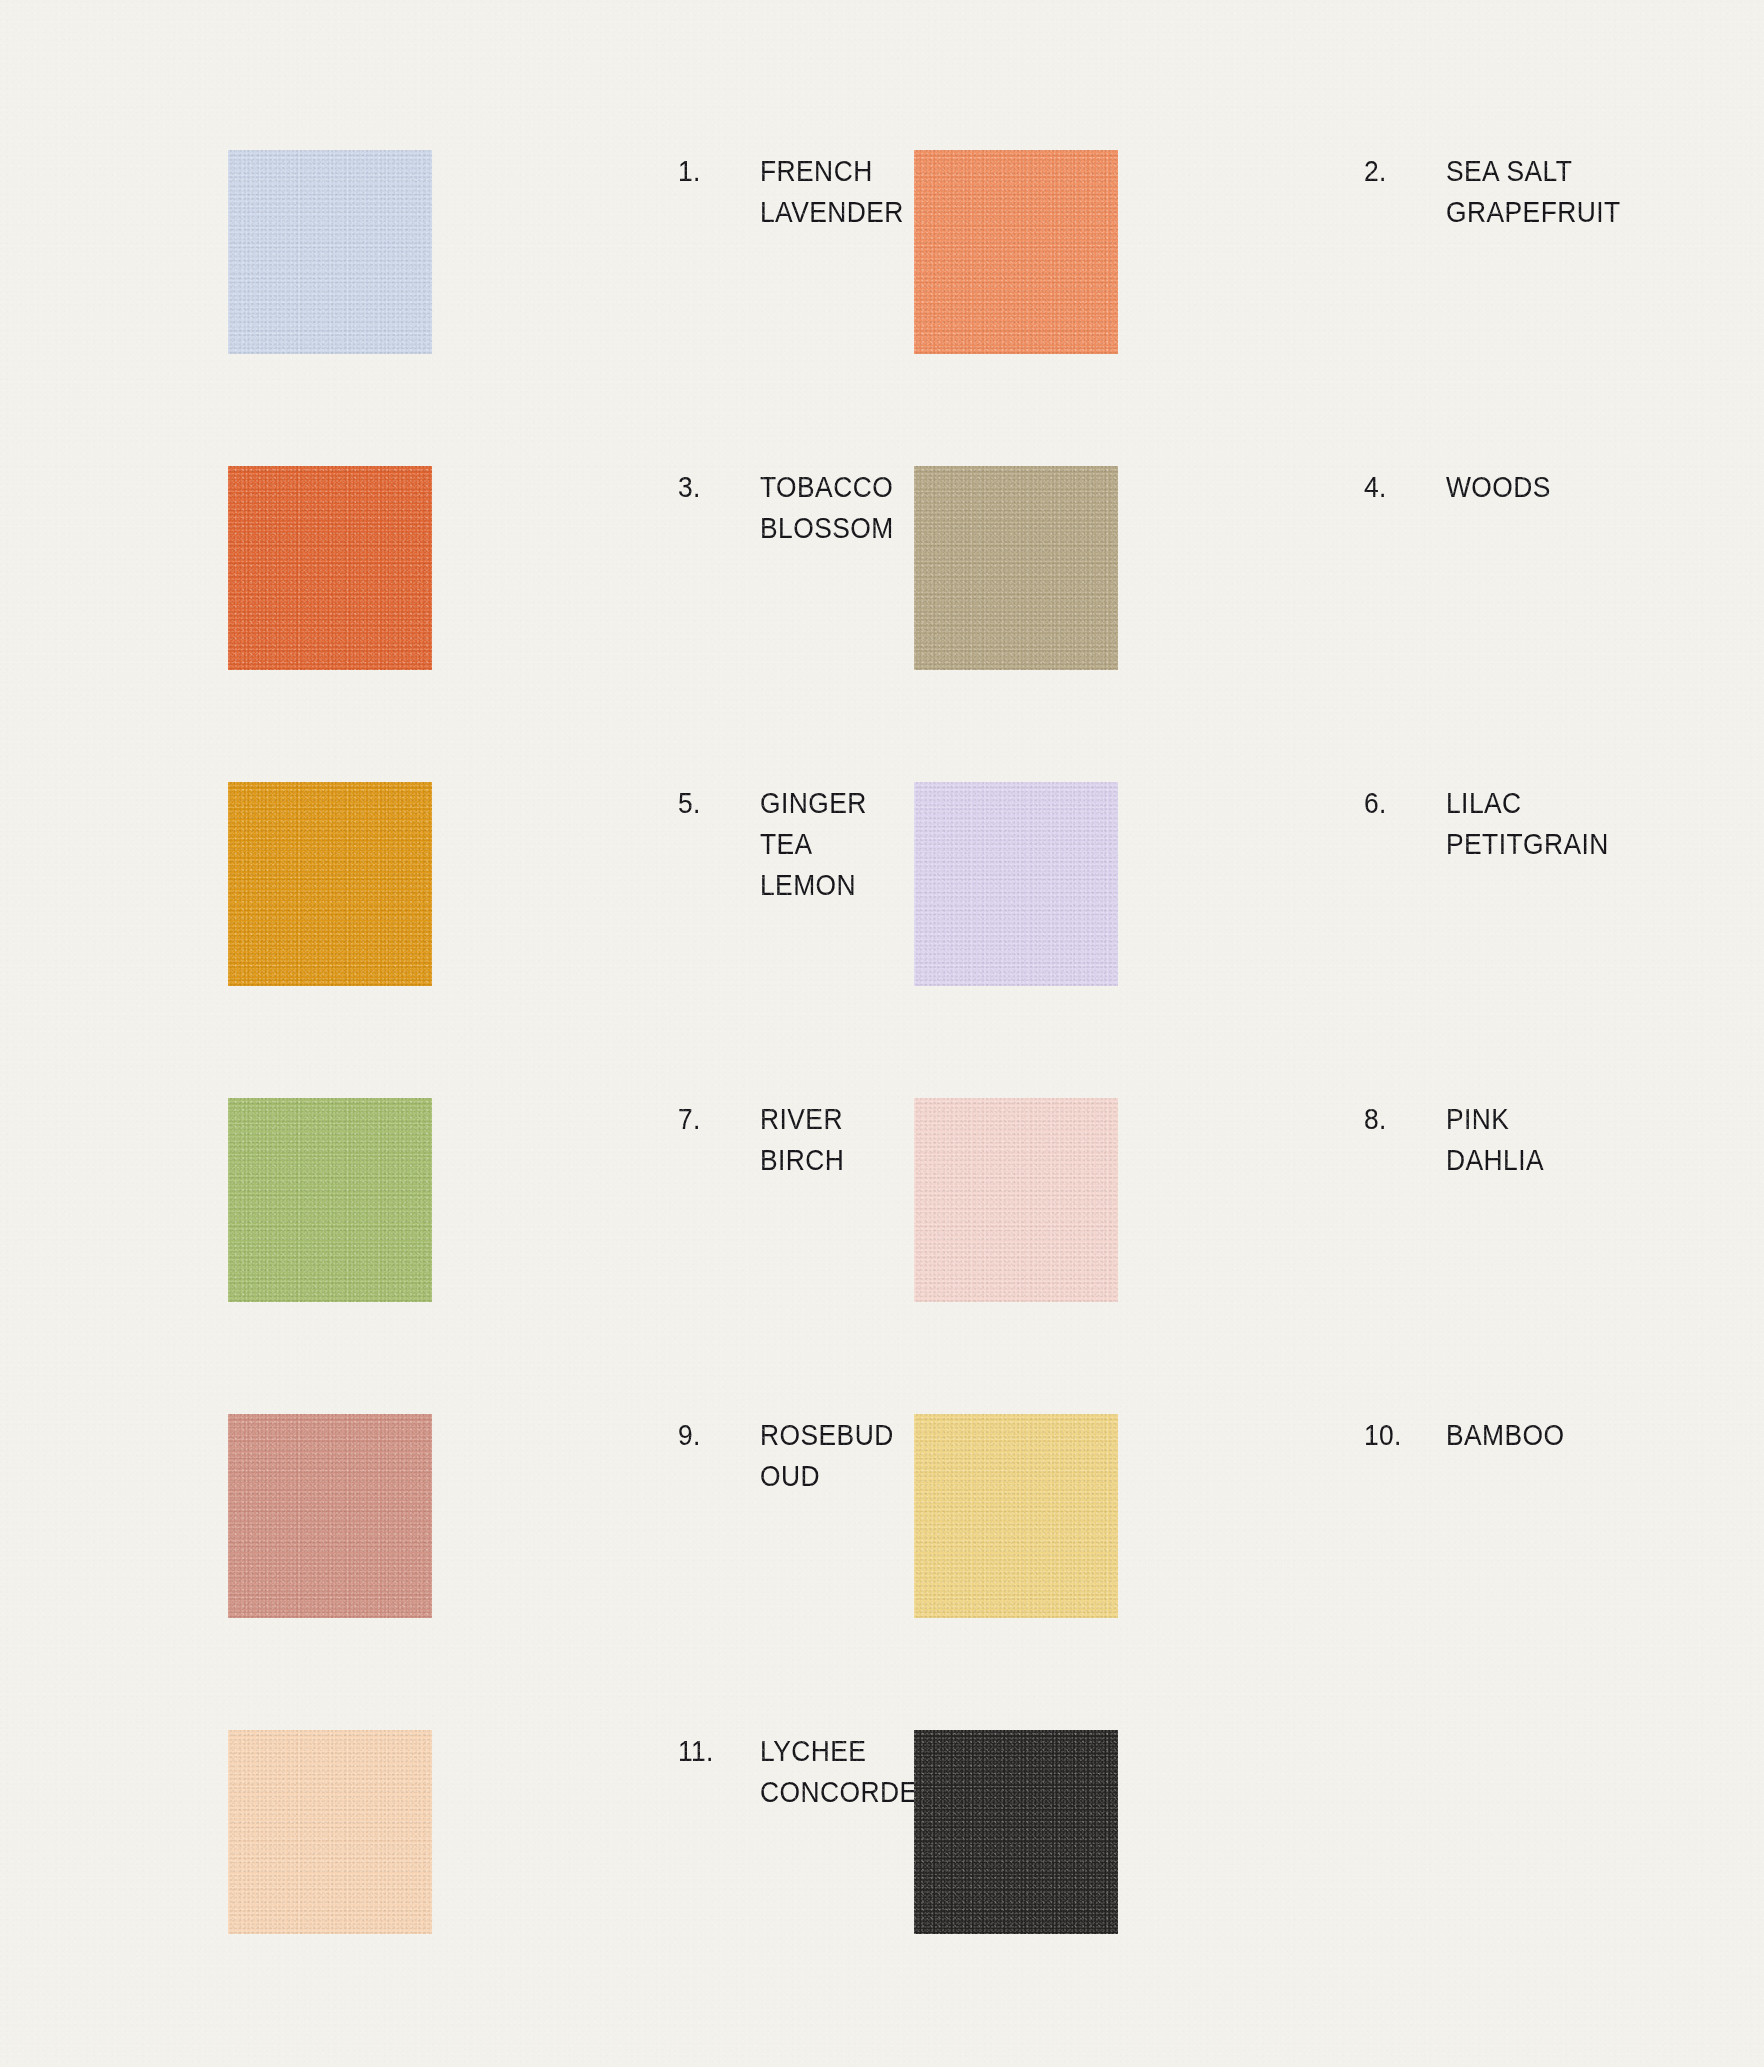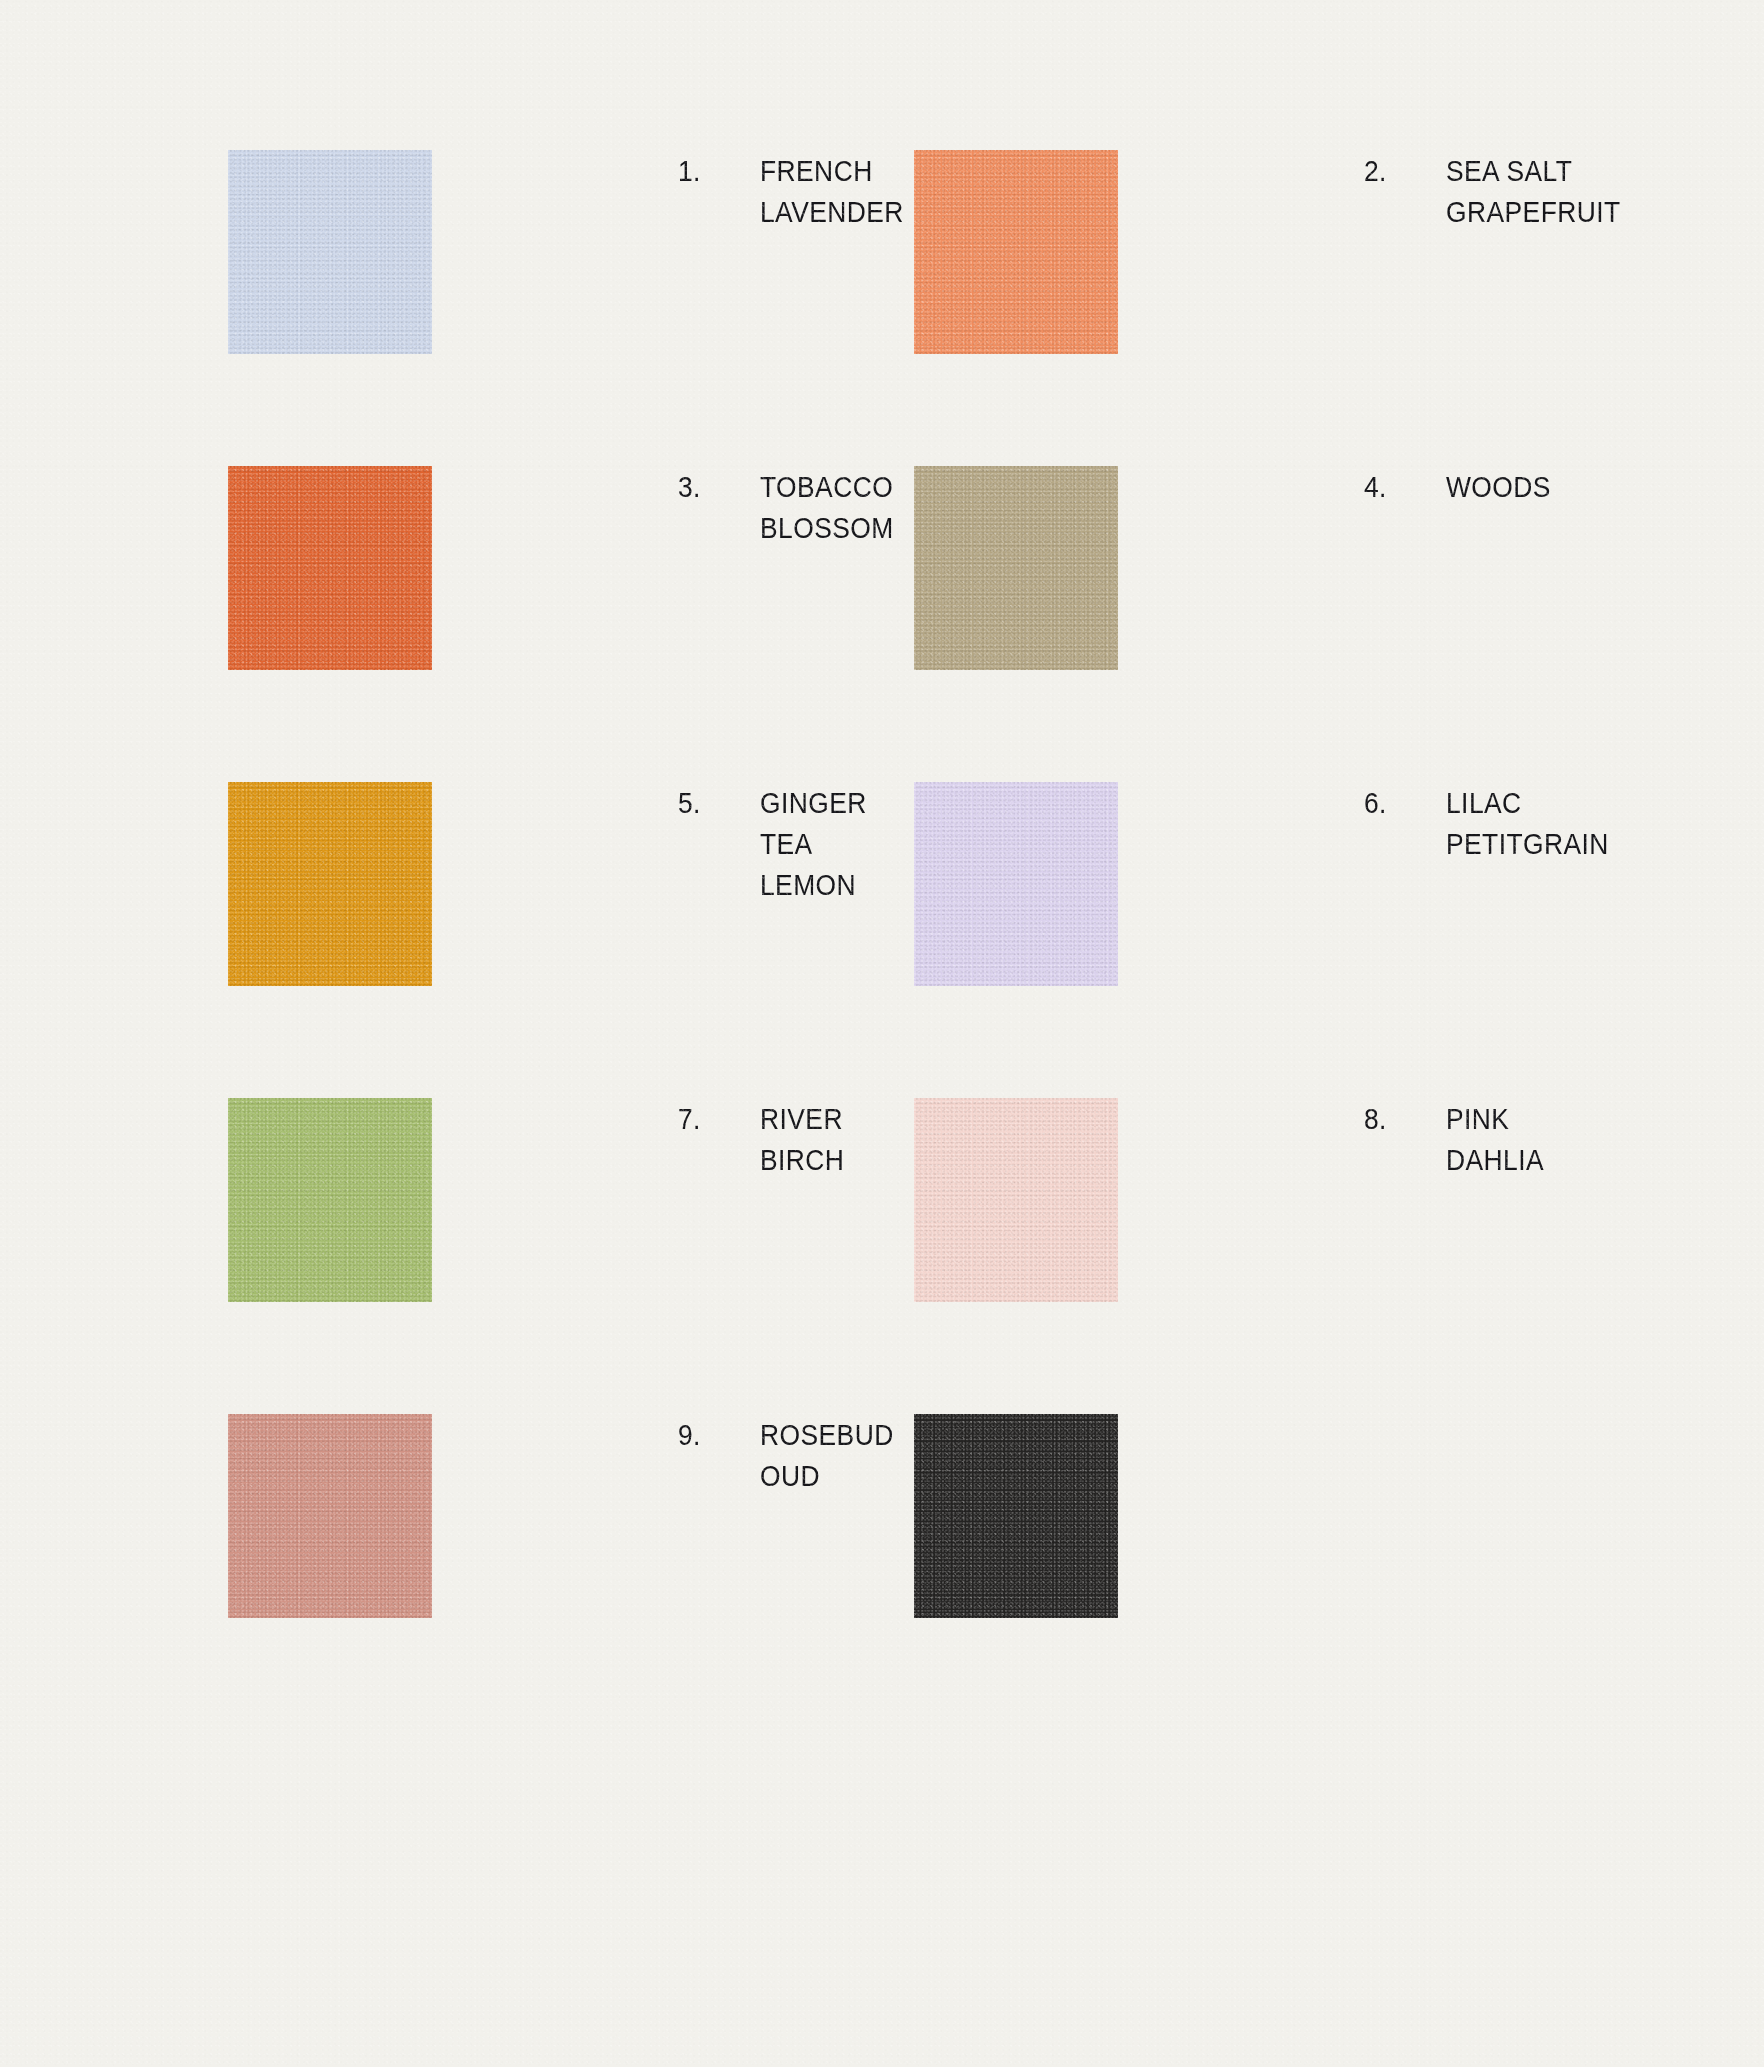--- a/index.html
+++ b/index.html
@@ -176,18 +176,33 @@
       </div>
     </div>
     <div class="swatch-entry">
       <div class="swatch-chip" style="background-color: rgb(208, 145, 131);"></div>
       <div class="swatch-meta">
         <div class="swatch-index">9.</div>
         <div class="swatch-name">ROSEBUD OUD</div>
       </div>
     </div>
     <div class="swatch-entry">
+      <div class="swatch-chip" style="background-color: rgb(239, 212, 131);"></div>
+      <div class="swatch-meta">
+        <div class="swatch-index">10.</div>
+        <div class="swatch-name">BAMBOO</div>
+      </div>
+    </div>
+    <div class="swatch-entry">
+      <div class="swatch-chip" style="background-color: rgb(247, 212, 180);"></div>
+      <div class="swatch-meta">
+        <div class="swatch-index">11.</div>
+        <div class="swatch-name">LYCHEE
+CONCORDE</div>
+      </div>
+    </div>
+    <div class="swatch-entry">
       <div class="swatch-chip" style="background-color: rgb(36, 35, 34);"></div>
     </div>
   </div>
 
 <div id="page-grain"></div>
 
 
 </body></html>

